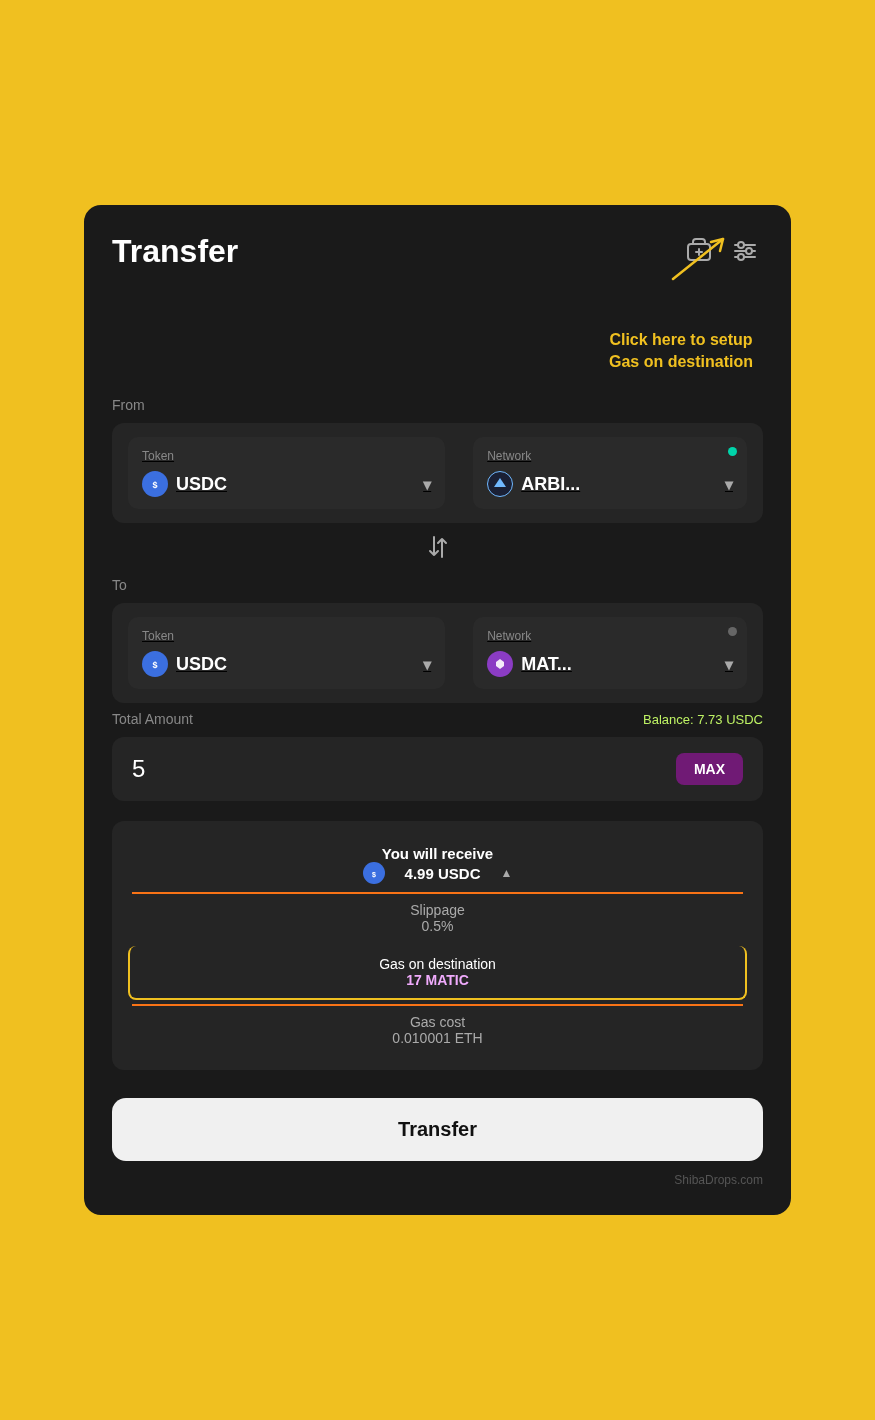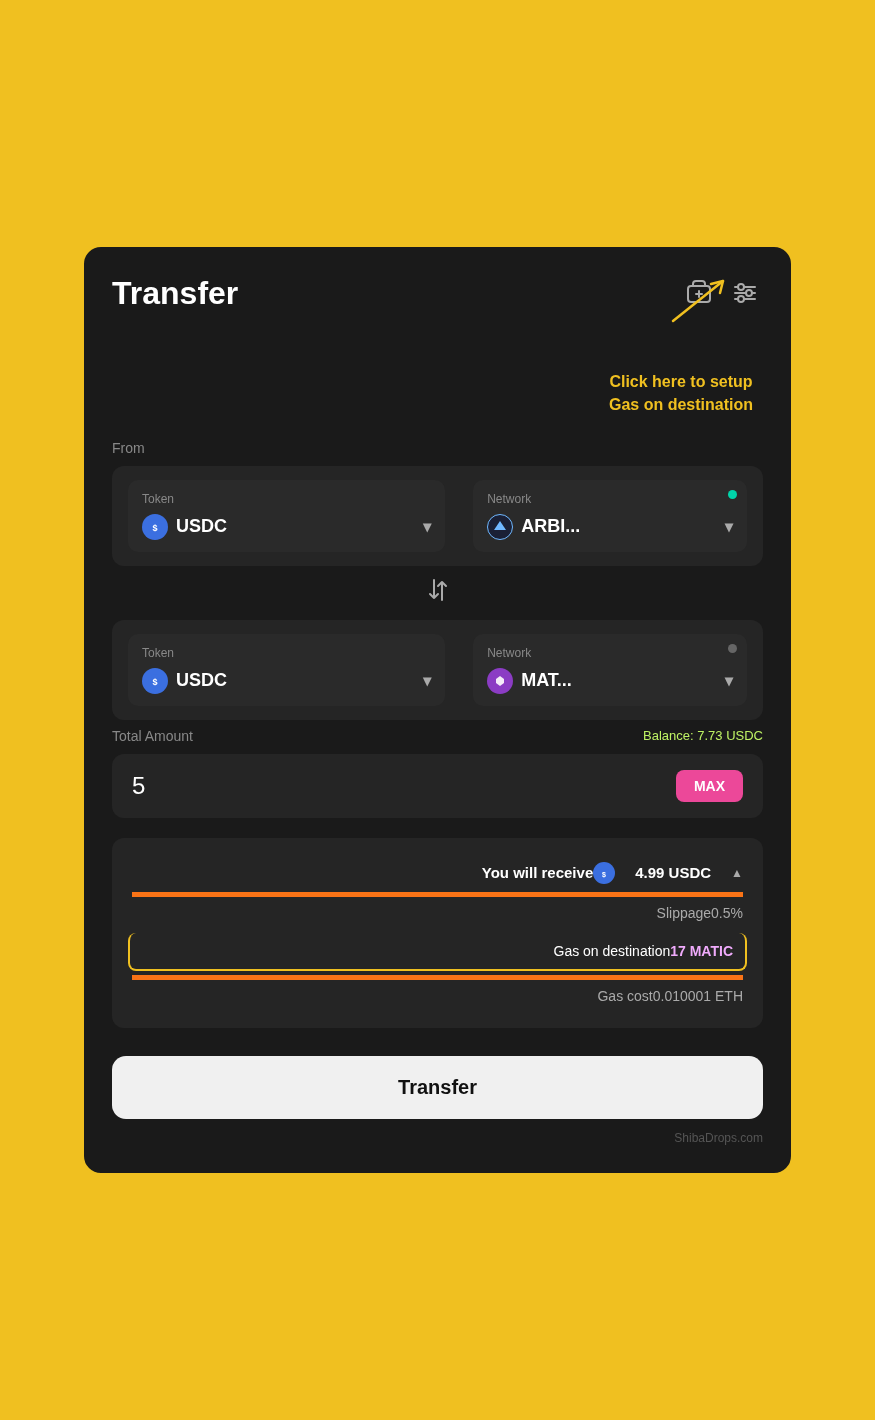--- a/index.html
+++ b/index.html
@@ -73,20 +73,21 @@
     .selector-box {
       background: #252525;
       border-radius: 12px;
       padding: 14px 16px;
       margin-bottom: 8px;
     }
 
     .selector-row {
       display: flex;
       gap: 28px;
+      text-decoration: underline;
     }
 
     .selector-item {
       flex: 1;
       background: #2a2a2a;
       border-radius: 10px;
       padding: 12px 14px;
       cursor: pointer;
       border: none;
       position: relative;
@@ -203,21 +204,21 @@
       background: #252525;
       border-radius: 12px;
       padding: 16px 20px;
       display: flex;
       justify-content: space-between;
       align-items: center;
       margin-bottom: 20px;
     }
 
     .max-btn {
-      background: #ec4899;
+      background: #701a75;
       color: #fff;
       border: none;
       border-radius: 8px;
       padding: 8px 18px;
       font-size: 14px;
       font-weight: 600;
       cursor: pointer;
     }
 
     
@@ -226,24 +227,25 @@
       border-radius: 12px;
       padding: 16px 20px;
       margin-bottom: 20px;
     }
 
     .details-row {
       display: flex;
       justify-content: flex-end;
       align-items: center;
       padding: 8px 0;
+      flex-direction: column;
     }
 
     .details-row + .details-row {
-      border-top: 5px solid #f97316;
+      border-top: 2px solid #f97316;
     }
 
     .details-label {
       color: #aaa;
       font-size: 14px;
     }
 
     .details-label.bold {
       color: #fff;
       font-weight: 700;
@@ -432,20 +434,21 @@
     <div class="swap-row">
       <button class="swap-btn">
         <svg width="28" height="28" viewBox="0 0 28 28" fill="none" xmlns="http://www.w3.org/2000/svg">
           <path d="M10 4L10 22M10 22L6 18M10 22L14 18" stroke="#aaa" stroke-width="2" stroke-linecap="round" stroke-linejoin="round"></path>
           <path d="M18 24L18 6M18 6L22 10M18 6L14 10" stroke="#aaa" stroke-width="2" stroke-linecap="round" stroke-linejoin="round"></path>
         </svg>
       </button>
     </div>
 
     
+    <div class="section-label">To</div>
     <div class="selector-box">
       <div class="selector-row">
 
         <div class="selector-item">
           <div class="selector-sublabel">Token</div>
           <div class="selector-value">
             <div class="token-icon">
               <svg width="16" height="16" viewBox="0 0 16 16" fill="none">
                   <circle cx="8" cy="8" r="7" fill="#3b6fe0"></circle>
                   <text x="8" y="12" text-anchor="middle" font-size="9" fill="white" font-weight="bold">$</text>

